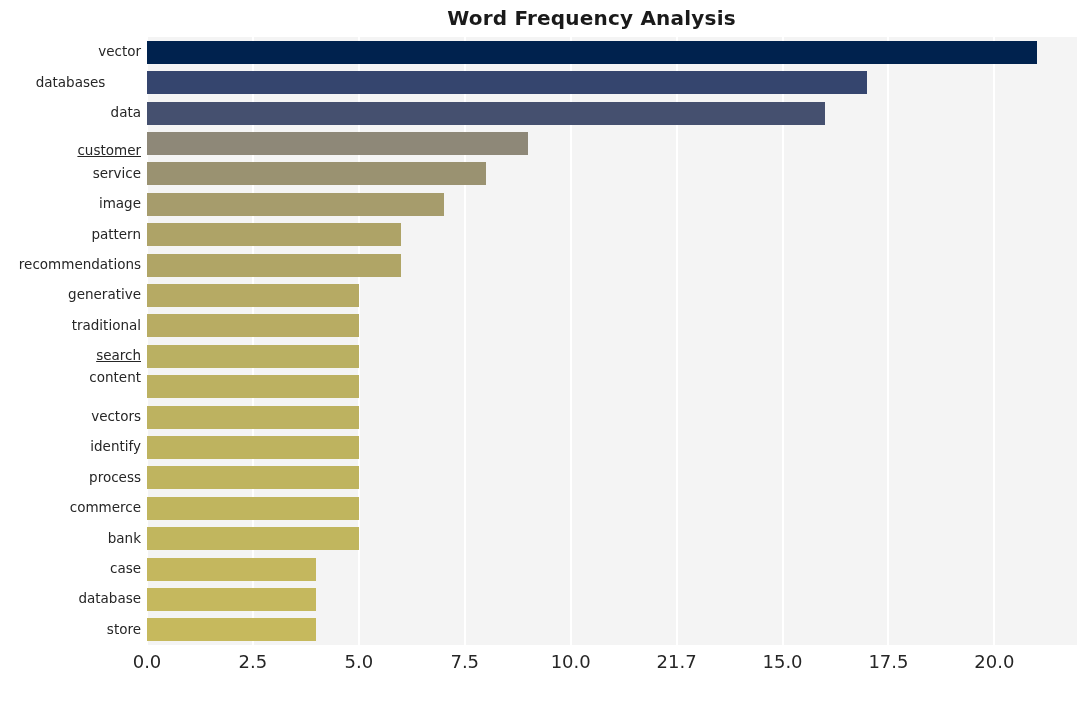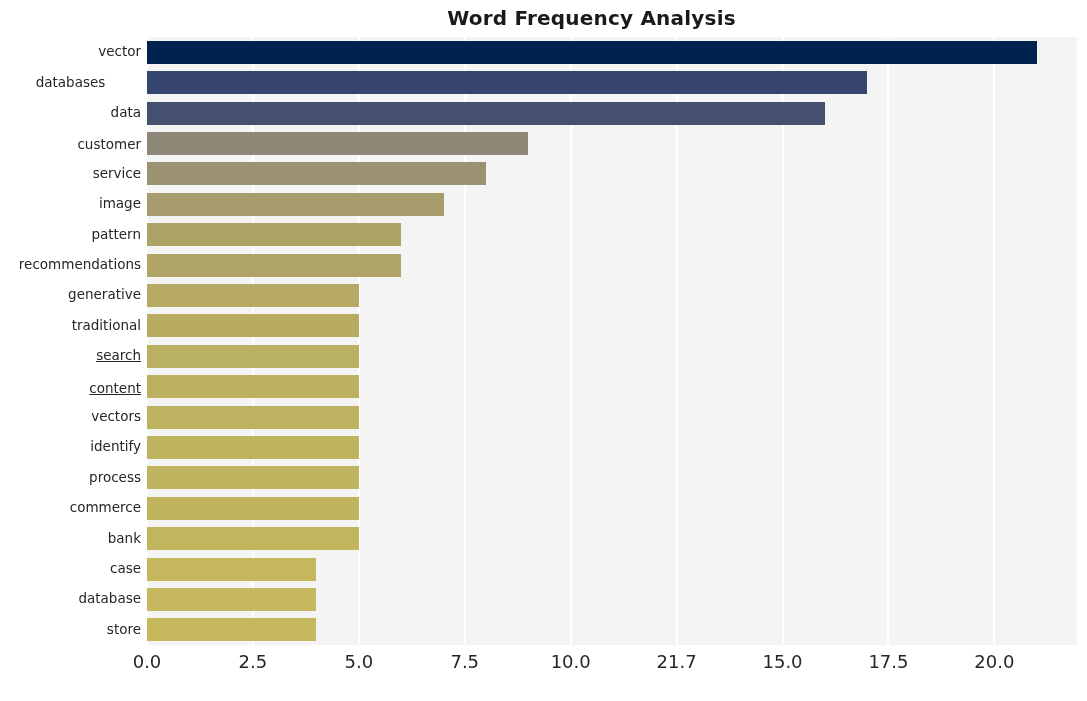--- a/index.html
+++ b/index.html
@@ -188,29 +188,29 @@
         <div class="bar-row" style="top: 581.3px; width: 169.476px;">
           <div class="bar" style="background: rgb(198, 185, 93);"></div>
         </div>
       </div>
   </div>
 
   <div id="ylabels">
       <div class="ylabel" style="top: 8.2px;">vector</div>
       <div class="ylabel" style="top: 38.6px; text-align: center;">databases</div>
       <div class="ylabel" style="top: 69px;">data</div>
-      <div class="ylabel" style="top: 101px;">customer</div>
+      <div class="ylabel" style="top: 107px; text-decoration: underline;">customer</div>
       <div class="ylabel" style="top: 129.8px;">service</div>
       <div class="ylabel" style="top: 160.2px;">image</div>
       <div class="ylabel" style="top: 190.6px;">pattern</div>
       <div class="ylabel" style="top: 221px;">recommendations</div>
       <div class="ylabel" style="top: 251.4px;">generative</div>
       <div class="ylabel" style="top: 281.8px;">traditional</div>
       <div class="ylabel" style="top: 312.2px; text-decoration: underline;">search</div>
-      <div class="ylabel" style="top: 345px; text-decoration: underline;">content</div>
+      <div class="ylabel" style="top: 334px;">content</div>
       <div class="ylabel" style="top: 373px;">vectors</div>
       <div class="ylabel" style="top: 403.4px;">identify</div>
       <div class="ylabel" style="top: 434px;">process</div>
       <div class="ylabel" style="top: 464.2px;">commerce</div>
       <div class="ylabel" style="top: 494.6px;">bank</div>
       <div class="ylabel" style="top: 525px;">case</div>
       <div class="ylabel" style="top: 555.4px;">database</div>
       <div class="ylabel" style="top: 585.8px;">store</div>
     </div>
 

